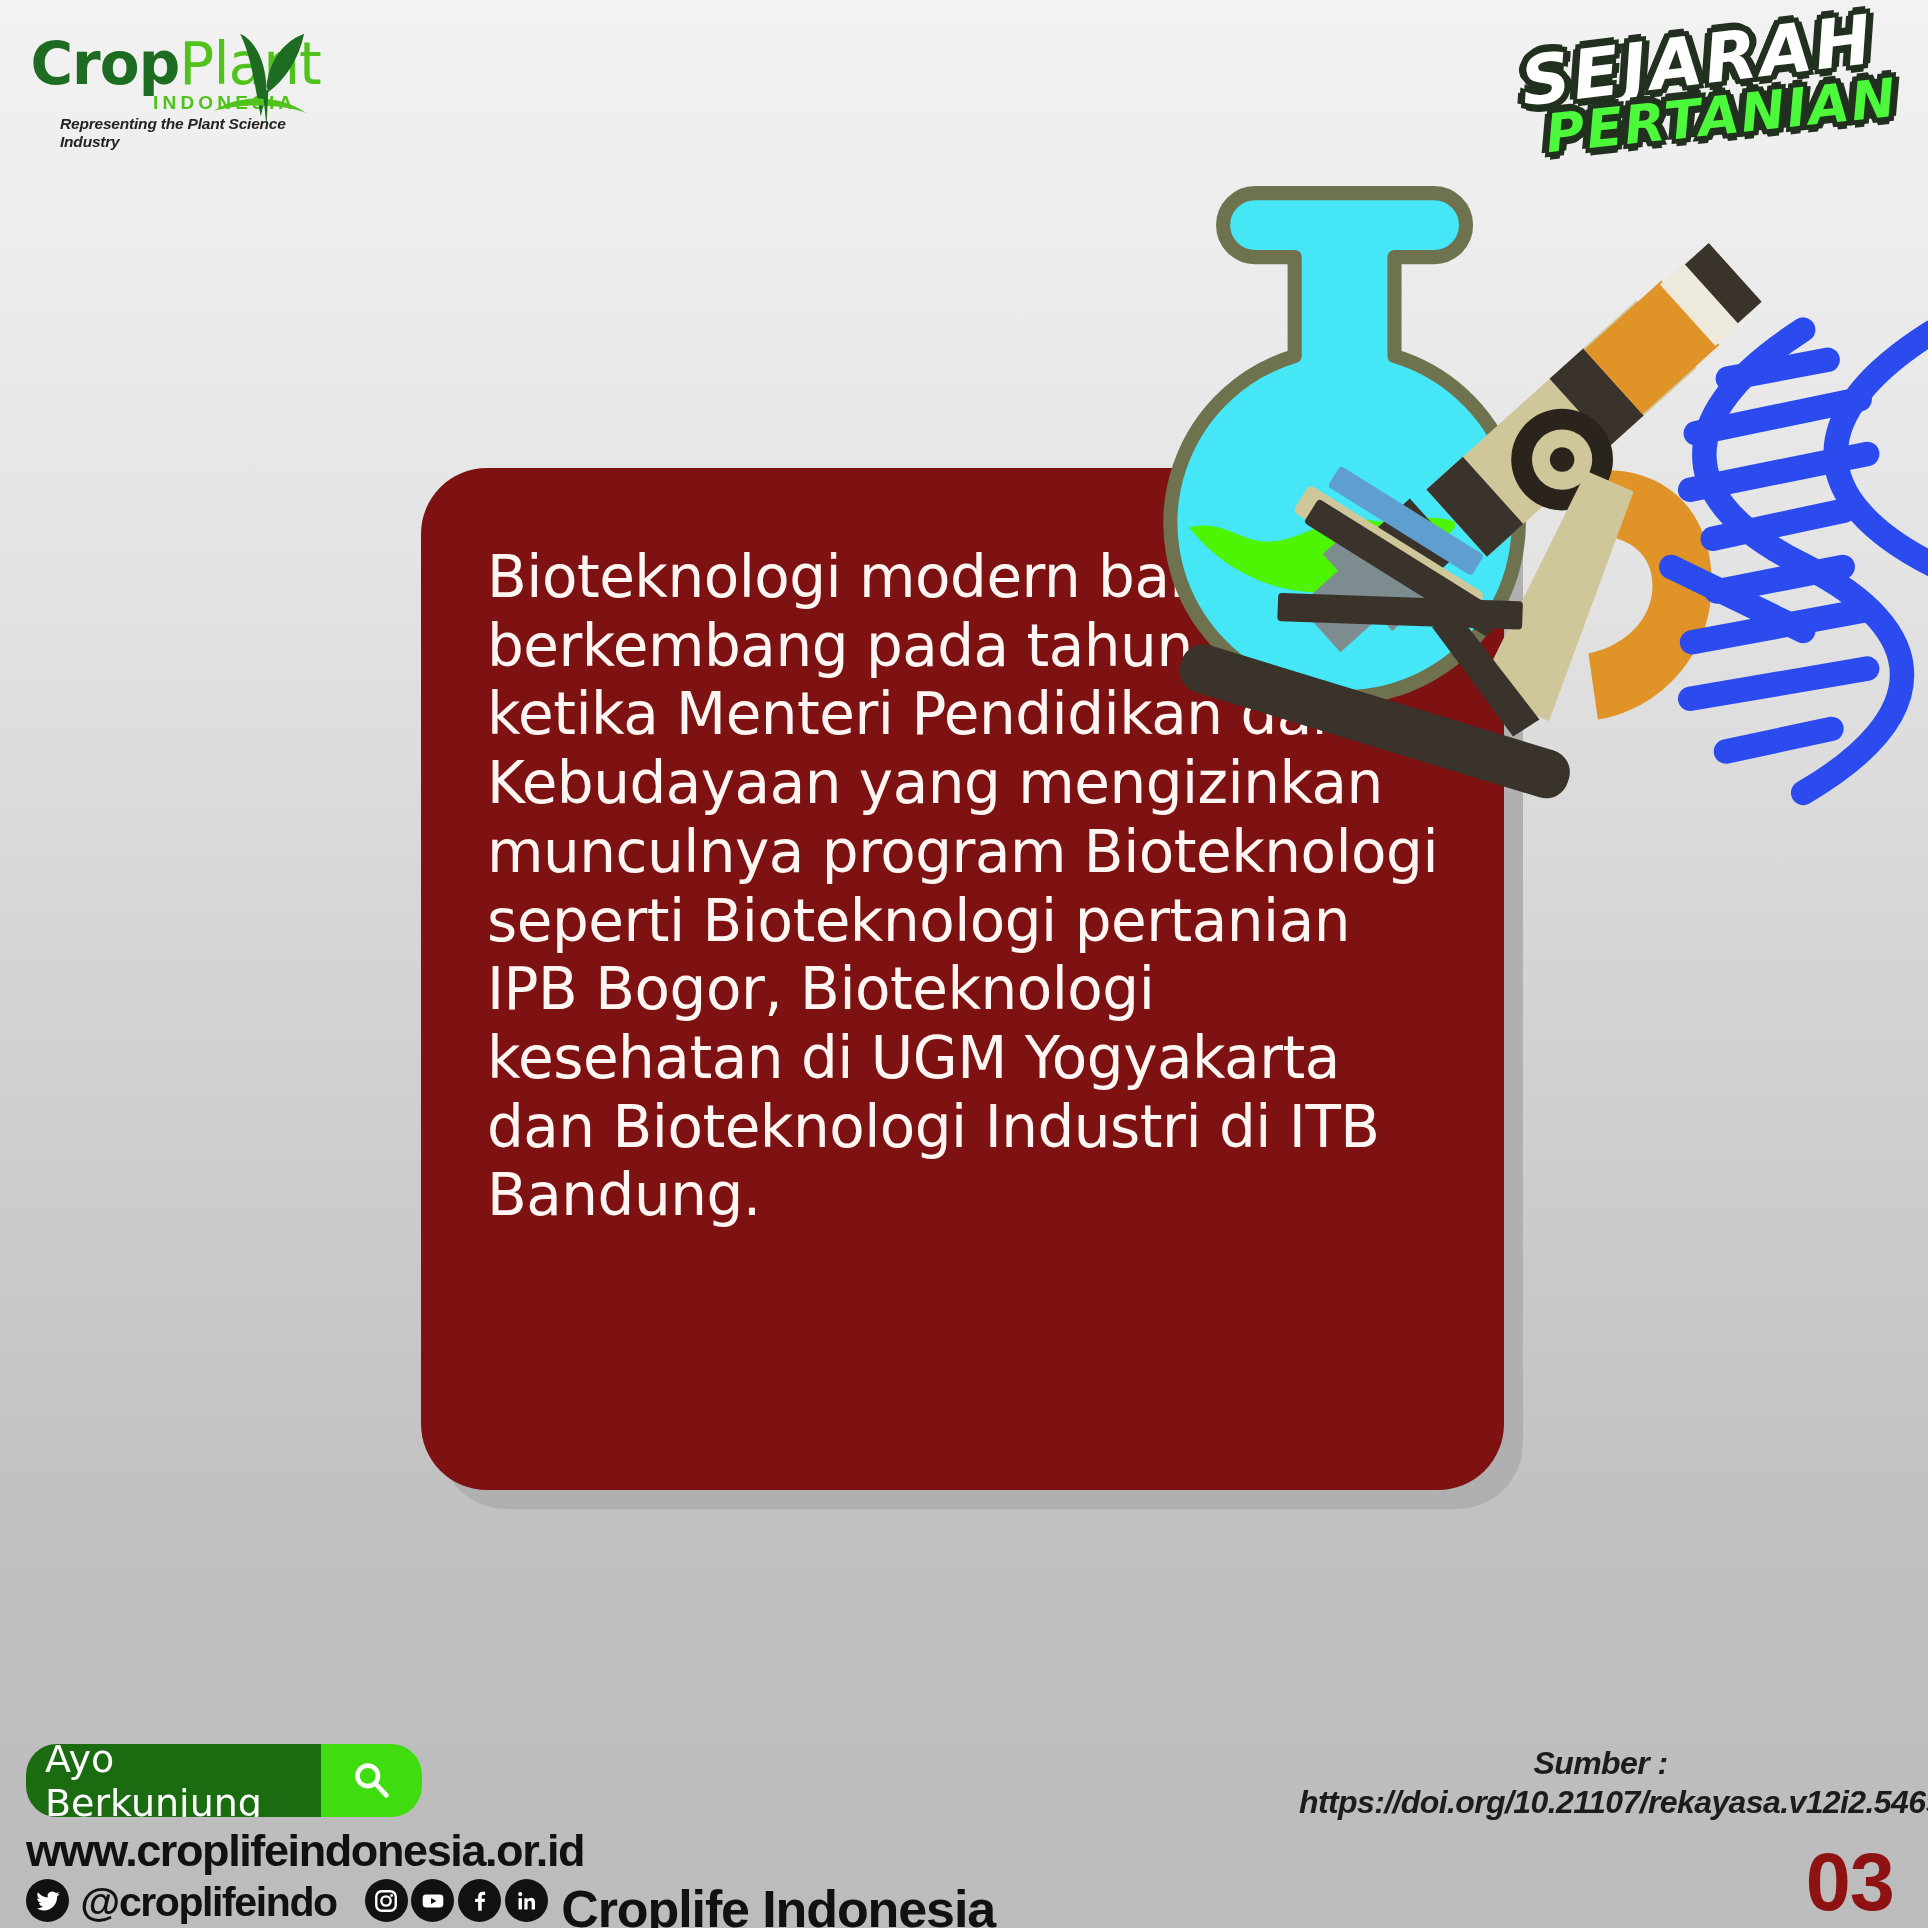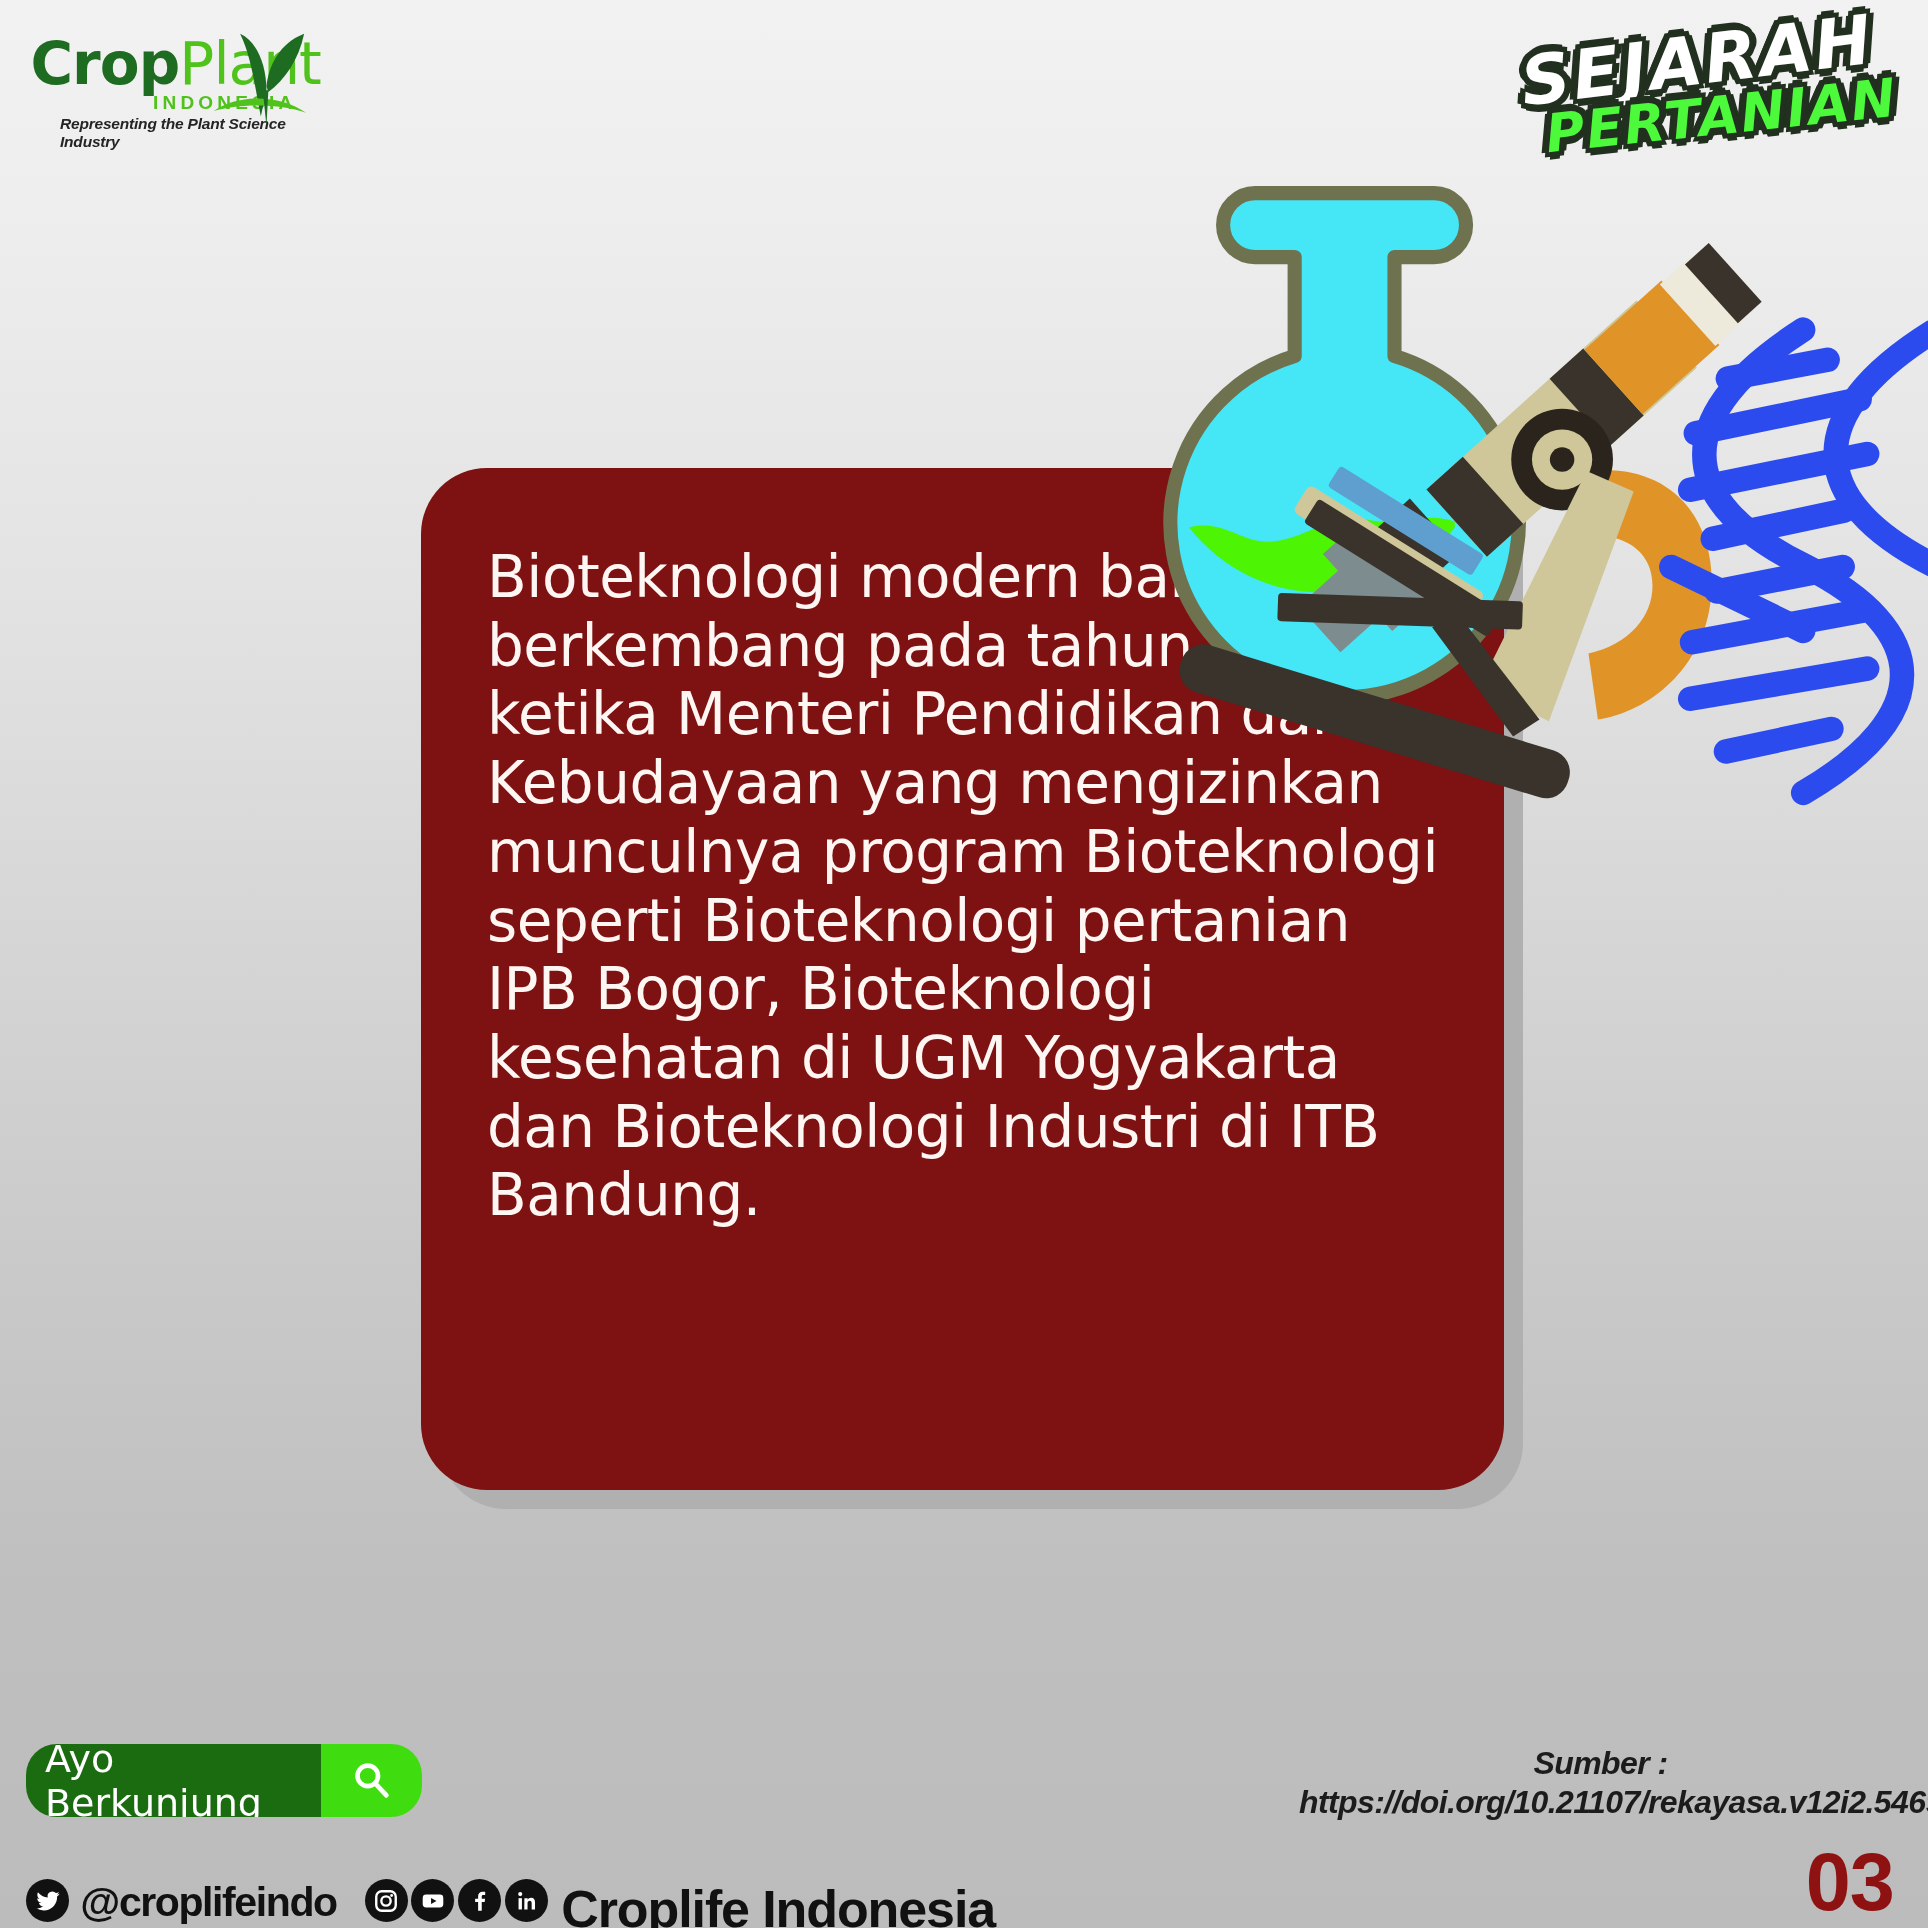--- a/index.html
+++ b/index.html
@@ -165,20 +165,21 @@
       <span class="ayo-label">Ayo Berkunjung</span>
     </div>
     <div class="ayo-right">
       <svg width="41" height="41" viewBox="0 0 44 44">
         <circle cx="18" cy="17" r="11" fill="none" stroke="#ffffff" stroke-width="5"></circle>
         <line x1="26" y1="25" x2="38" y2="38" stroke="#ffffff" stroke-width="5" stroke-linecap="round"></line>
       </svg>
     </div>
   </div>
 
+  <div class="site">www.croplifeindonesia.or.id</div>
 
   <div class="social">
     <span class="sbadge">
       <svg width="28" height="28" viewBox="0 0 24 24">
           <path fill="#fff" d="M22 5.8a8.5 8.5 0 0 1-2.4.7 4.2 4.2 0 0 0 1.8-2.3c-.8.5-1.7.8-2.6 1a4.1 4.1 0 0 0-7 3.8A11.7 11.7 0 0 1 3.4 4.6a4.1 4.1 0 0 0 1.3 5.5c-.7 0-1.3-.2-1.9-.5a4.1 4.1 0 0 0 3.3 4 4.2 4.2 0 0 1-1.9.1 4.1 4.1 0 0 0 3.8 2.9A8.3 8.3 0 0 1 2 18.3a11.7 11.7 0 0 0 6.3 1.8c7.6 0 11.8-6.3 11.5-12a8 8 0 0 0 2.2-2.3z"></path>
         </svg>
     </span>
     <span class="handle">@croplifeindo</span>
 
     <span class="sbadge">

